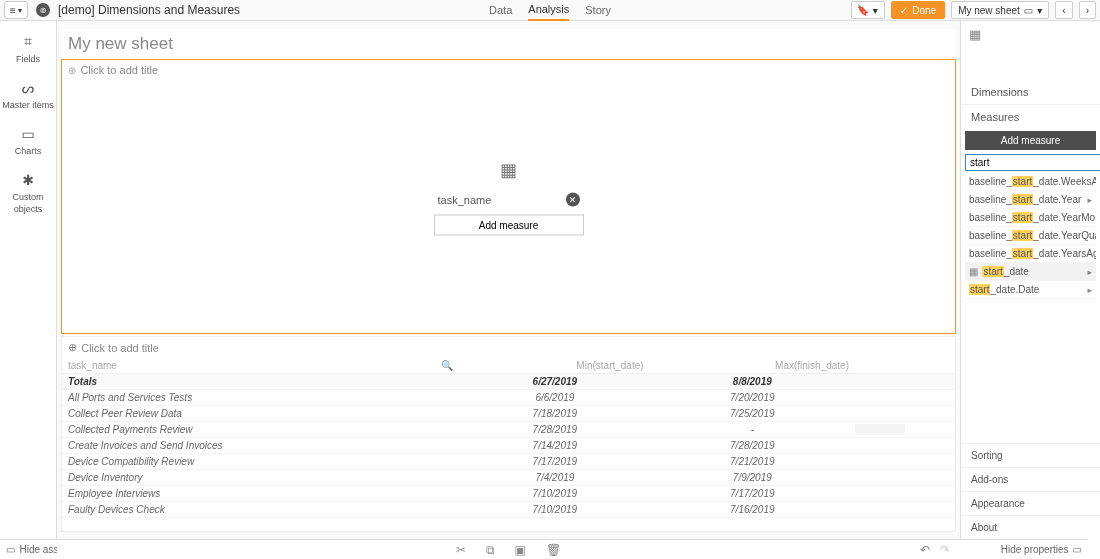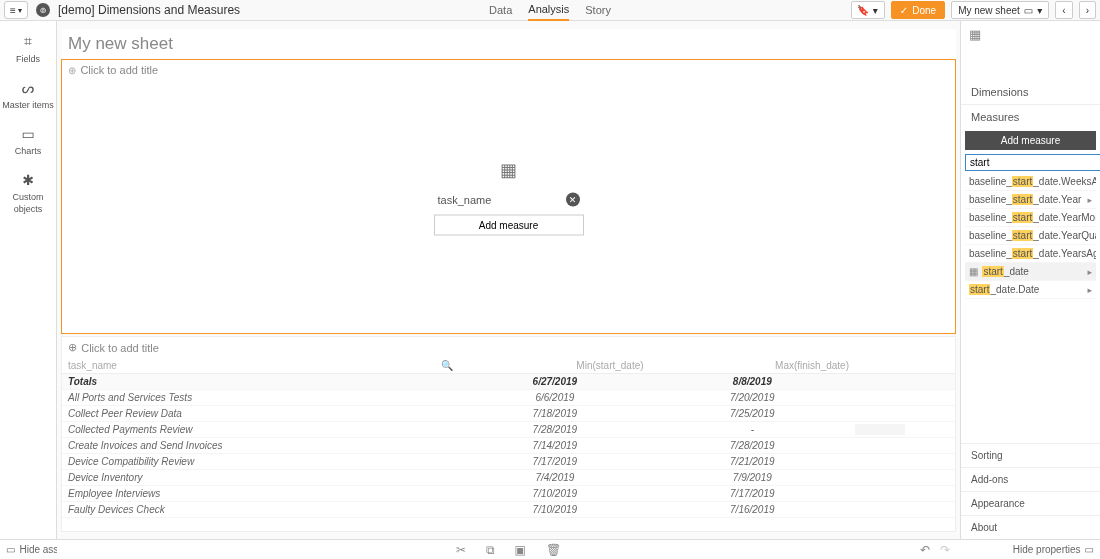--- a/index.html
+++ b/index.html
@@ -67,21 +67,21 @@
 .right-panel .sugg .arrow { margin-left:auto; font-size:9px; color:#888;}
 .right-panel .spacer { flex:1;}
 .right-panel .accordion { padding:6px 10px; font-size:10px; color:#555; border-top:1px solid #eee; cursor:pointer;}
 
 
 .bottom-main { position:absolute; left:57px; right:140px; bottom:0; height:20px; border-top:1px solid #ddd; background:#fff; display:flex; align-items:center; justify-content:center; gap:20px; color:#888;}
 .bottom-main .tool { cursor:pointer; font-size:12px;}
 .bottom-main .undo { position:absolute; right:30px;}
 .bottom-main .redo { position:absolute; right:10px; color:#ccc;}
 .bottom-left-hide { position:absolute; left:0; bottom:0; height:20px; border-top:1px solid #ddd; background:#fff; display:flex; align-items:center; padding:0 6px; gap:4px; color:#666; font-size:10px; width:100px;}
-.bottom-right { position:absolute; right:0; bottom:0; width:140px; height:20px; border-top:1px solid #ddd; background:#fff; display:flex; align-items:center; justify-content:flex-end; padding:0 6px; gap:4px; color:#666; font-size:10px;}
+.bottom-right { position:absolute; right:12px; bottom:0; width:140px; height:20px; border-top:1px solid #ddd; background:#fff; display:flex; align-items:center; justify-content:flex-end; padding:0 6px; gap:4px; color:#666; font-size:10px;}
 </style>
 </head>
 <body>
 
 <div class="topbar">
   <div class="left">
     <div class="hamburger">≡<span class="caret">▾</span></div>
     <div class="logo">⊚</div>
     <div class="title">[demo] Dimensions and Measures</div>
   </div>

